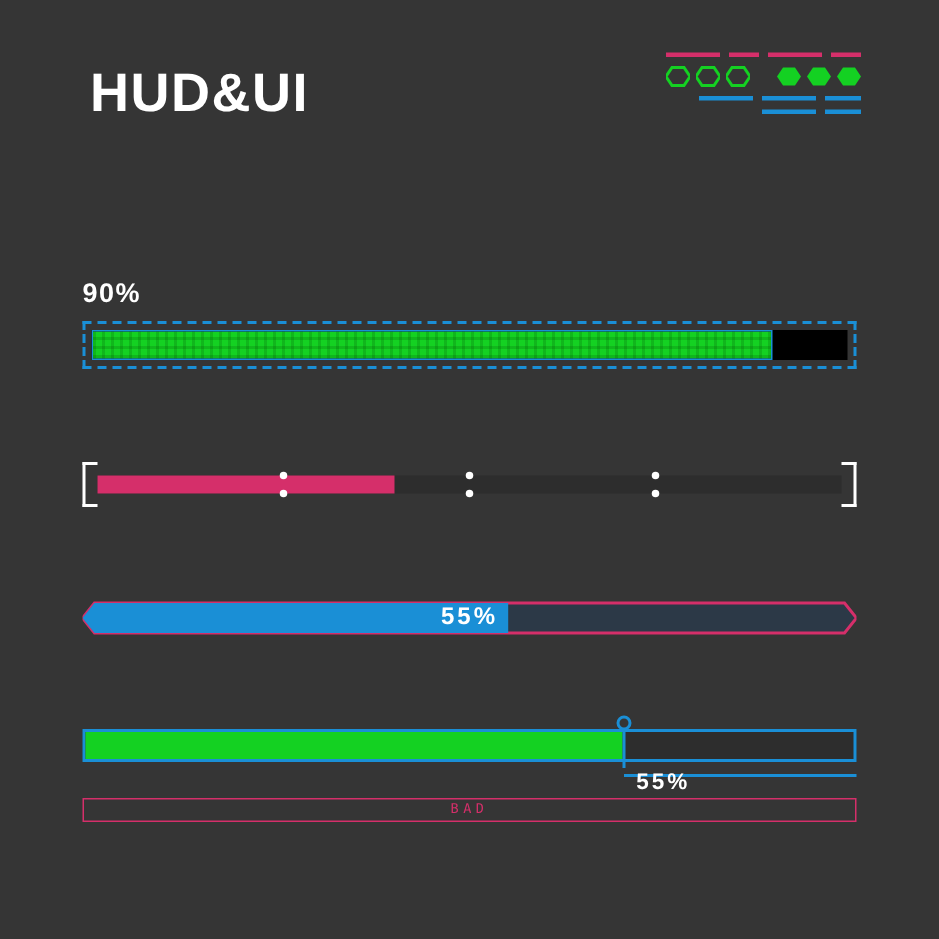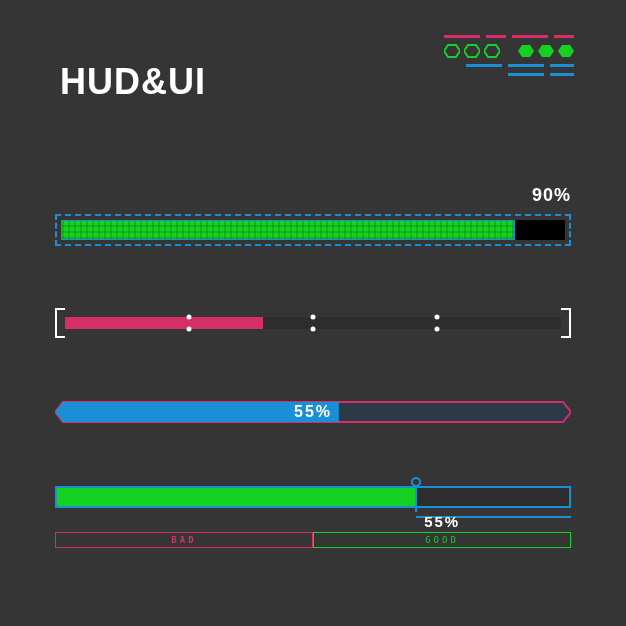--- a/index.html
+++ b/index.html
@@ -9,21 +9,21 @@
     background: #353535;
     font-family: 'Arial', sans-serif;
     color: #fff;
     position: relative;
     overflow: hidden;
   }
 
   
   .header {
     position: absolute;
-    top: 60px;
+    top: 40px;
     left: 60px;
   }
   .title {
     font-size: 36px;
     font-weight: bold;
     line-height: 1.2;
     letter-spacing: 1px;
   }
 
   
@@ -54,21 +54,21 @@
     position: absolute;
     top: 185px;
     left: 55px;
     right: 55px;
     display: flex;
     flex-direction: column;
     gap: 62px;
   }
 
   
-  .bar1-wrap { display:flex; flex-direction:column; align-items:flex-end; gap:8px; }
+  .bar1-wrap { display:flex; flex-direction:column; align-items:flex-start; gap:8px; }
   .bar1-label { font-size: 18px; font-weight: bold; letter-spacing: 1px; }
   .bar1-outer {
     width: 100%;
     height: 32px;
     border: 2px dashed #1a8fd6;
     padding: 4px;
     position: relative;
   }
   .bar1-track {
     width: 100%;
@@ -171,21 +171,21 @@
     flex:1;
     height:16px;
     display:flex;
     border:1px solid;
     align-items:center;
     justify-content:center;
     font-size:9px;
     letter-spacing:3px;
     font-family: monospace;
   }
-  .scale-bad { border-color:#d52f6a; color:#d52f6a; margin-right:0;font-weight:bold; }
+  .scale-bad { border-color:#d52f6a; color:#d52f6a; margin-right:0; }
   .scale-mid { border-color:#1a8fd6; color:#1a8fd6; margin-right:8px; }
   .scale-good { border-color:#14d122; color:#14d122; }
   .bar4-underline{
     position:absolute; top:30px; height:2px; background:#1a8fd6;
   }
 
 </style>
 </head>
 <body>
 
@@ -273,17 +273,16 @@
   <div class="bar4-wrap">
     <div class="bar4-frame">
       <div class="bar4-fill" id="bar4fill" style="width: 70%;"></div>
     </div>
     <div class="bar4-tick" id="bar4tick" style="left: calc(70% - 1px);"></div>
     <div class="bar4-tick-circle" id="bar4circle" style="left: 70%;"></div>
     <div class="bar4-underline" id="bar4under" style="left: 70%; width: 30%;"></div>
     <div class="bar4-value" id="bar4val" style="left: calc(70% + 8px);">55%</div>
     <div class="bar4-scale">
       <div class="scale-seg scale-bad">BAD</div>
-      <div class="scale-seg scale-good">GOOD</div>
     </div>
   </div>
 
 </div>
 
 </body></html>

